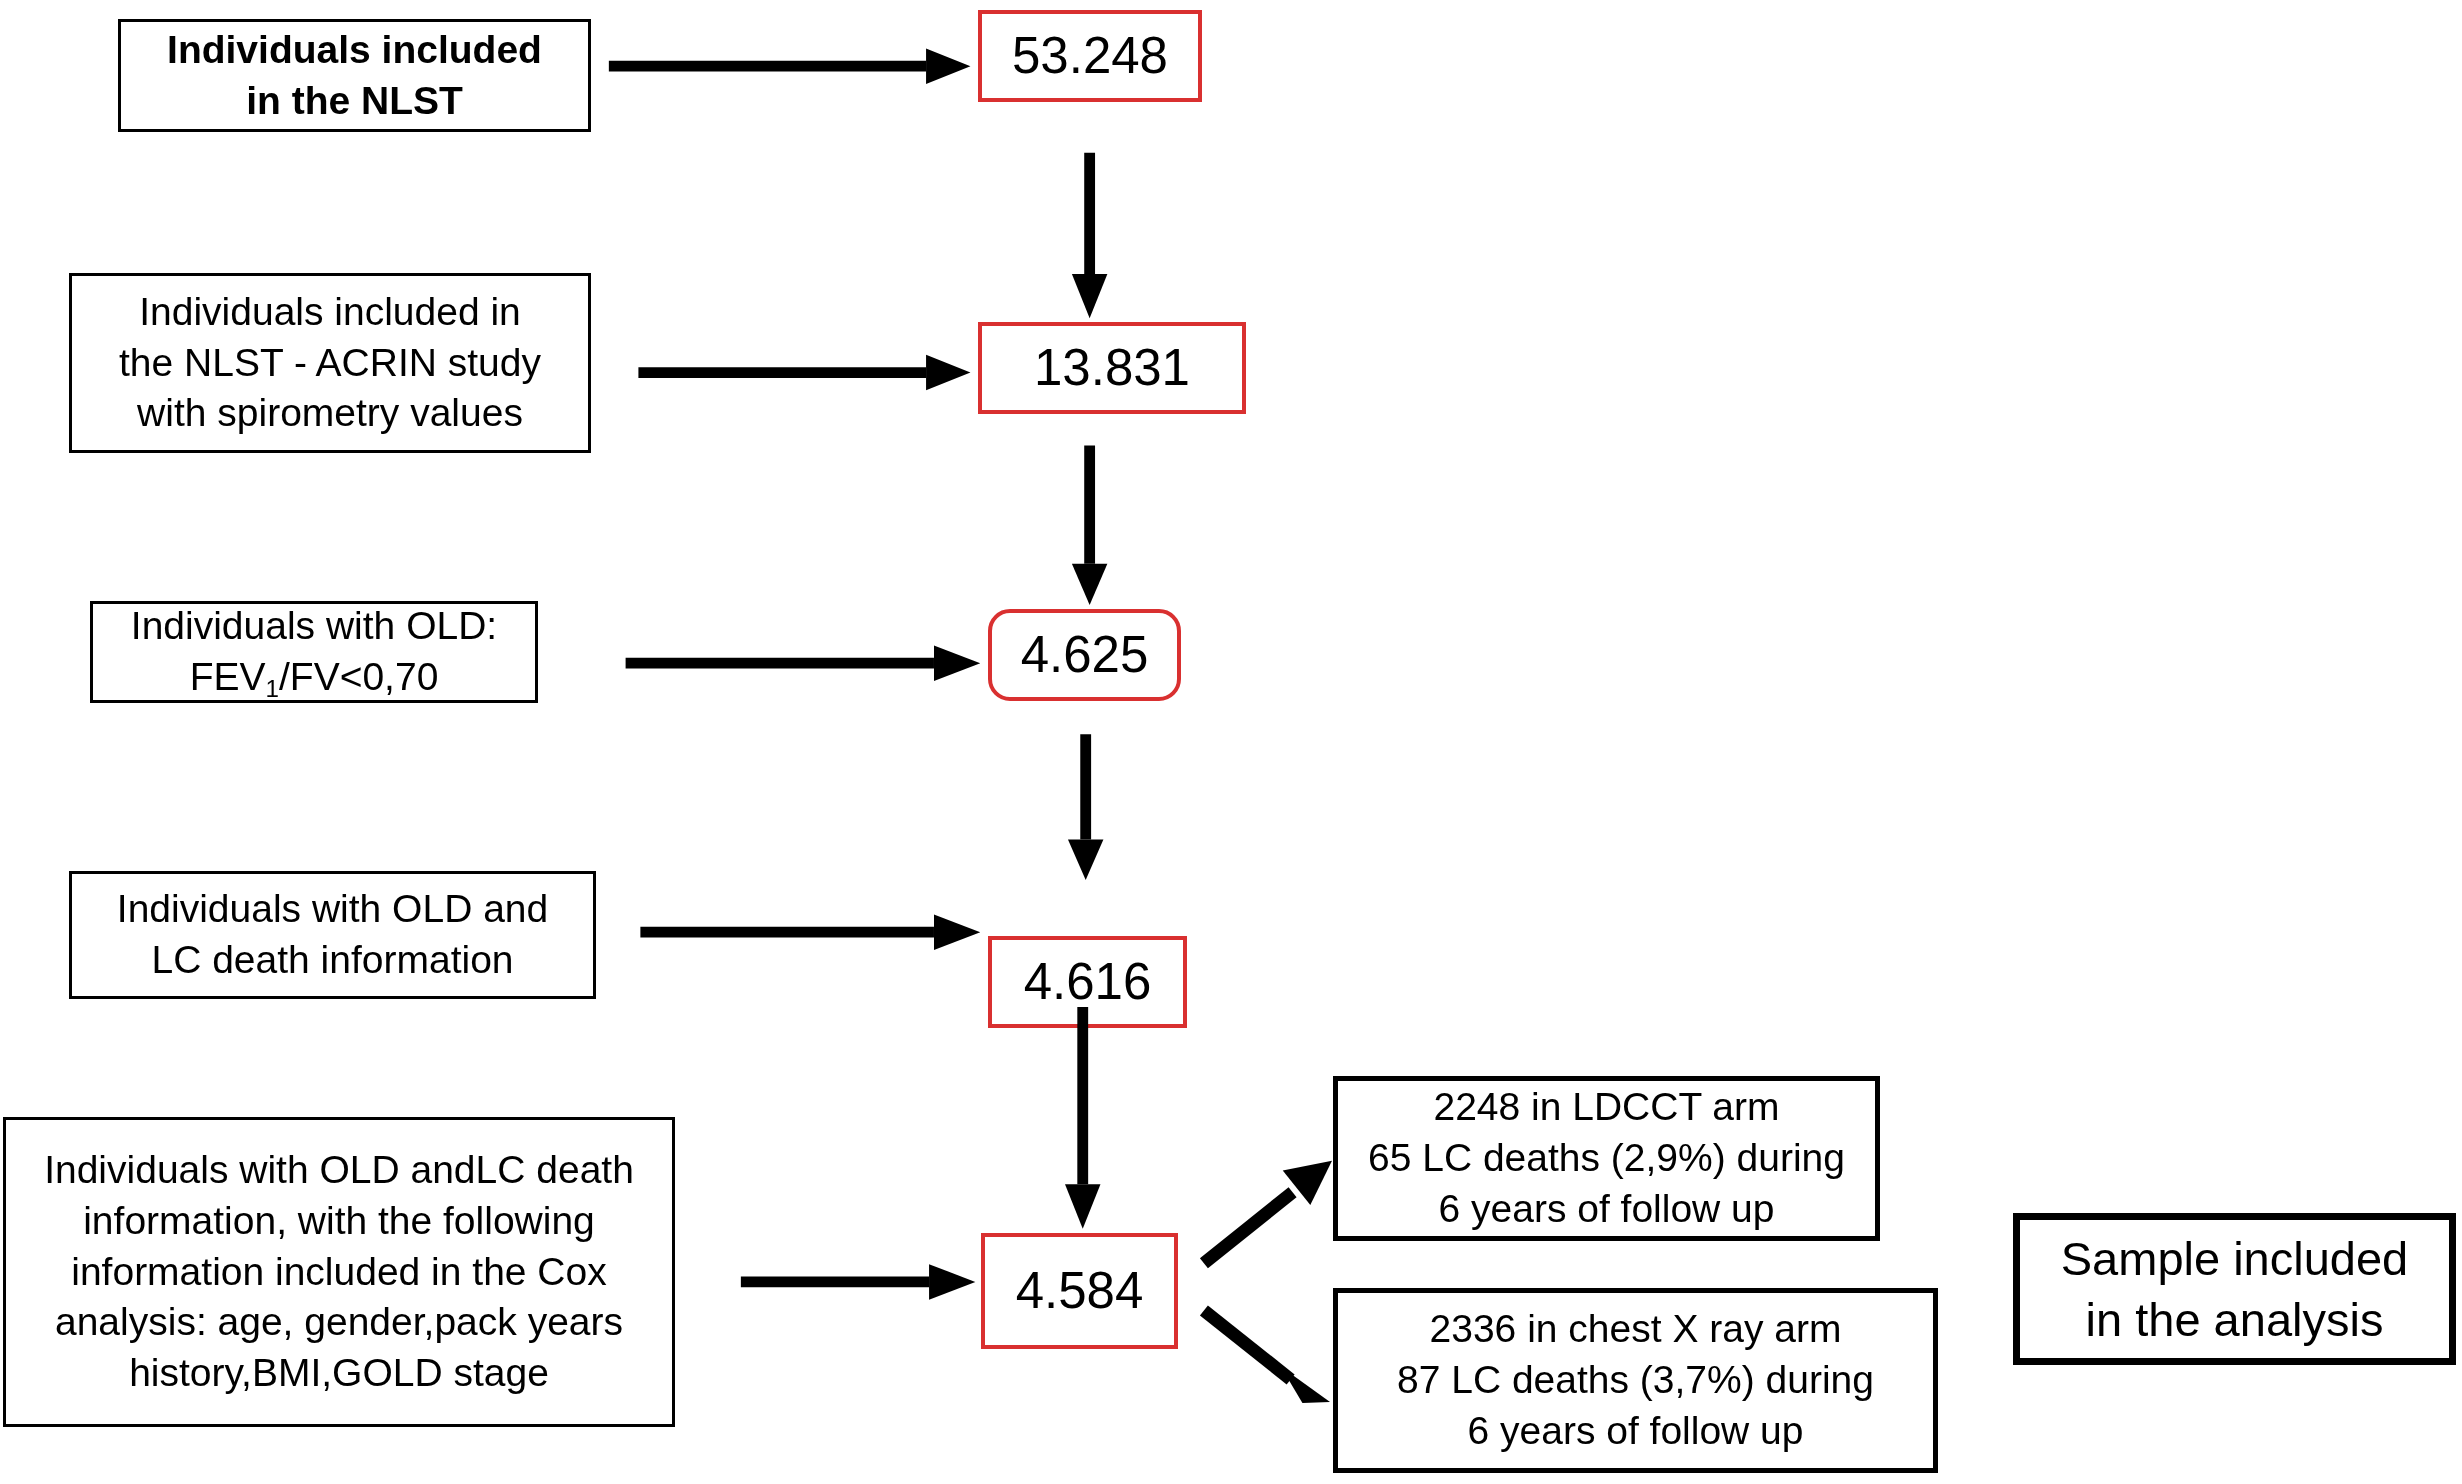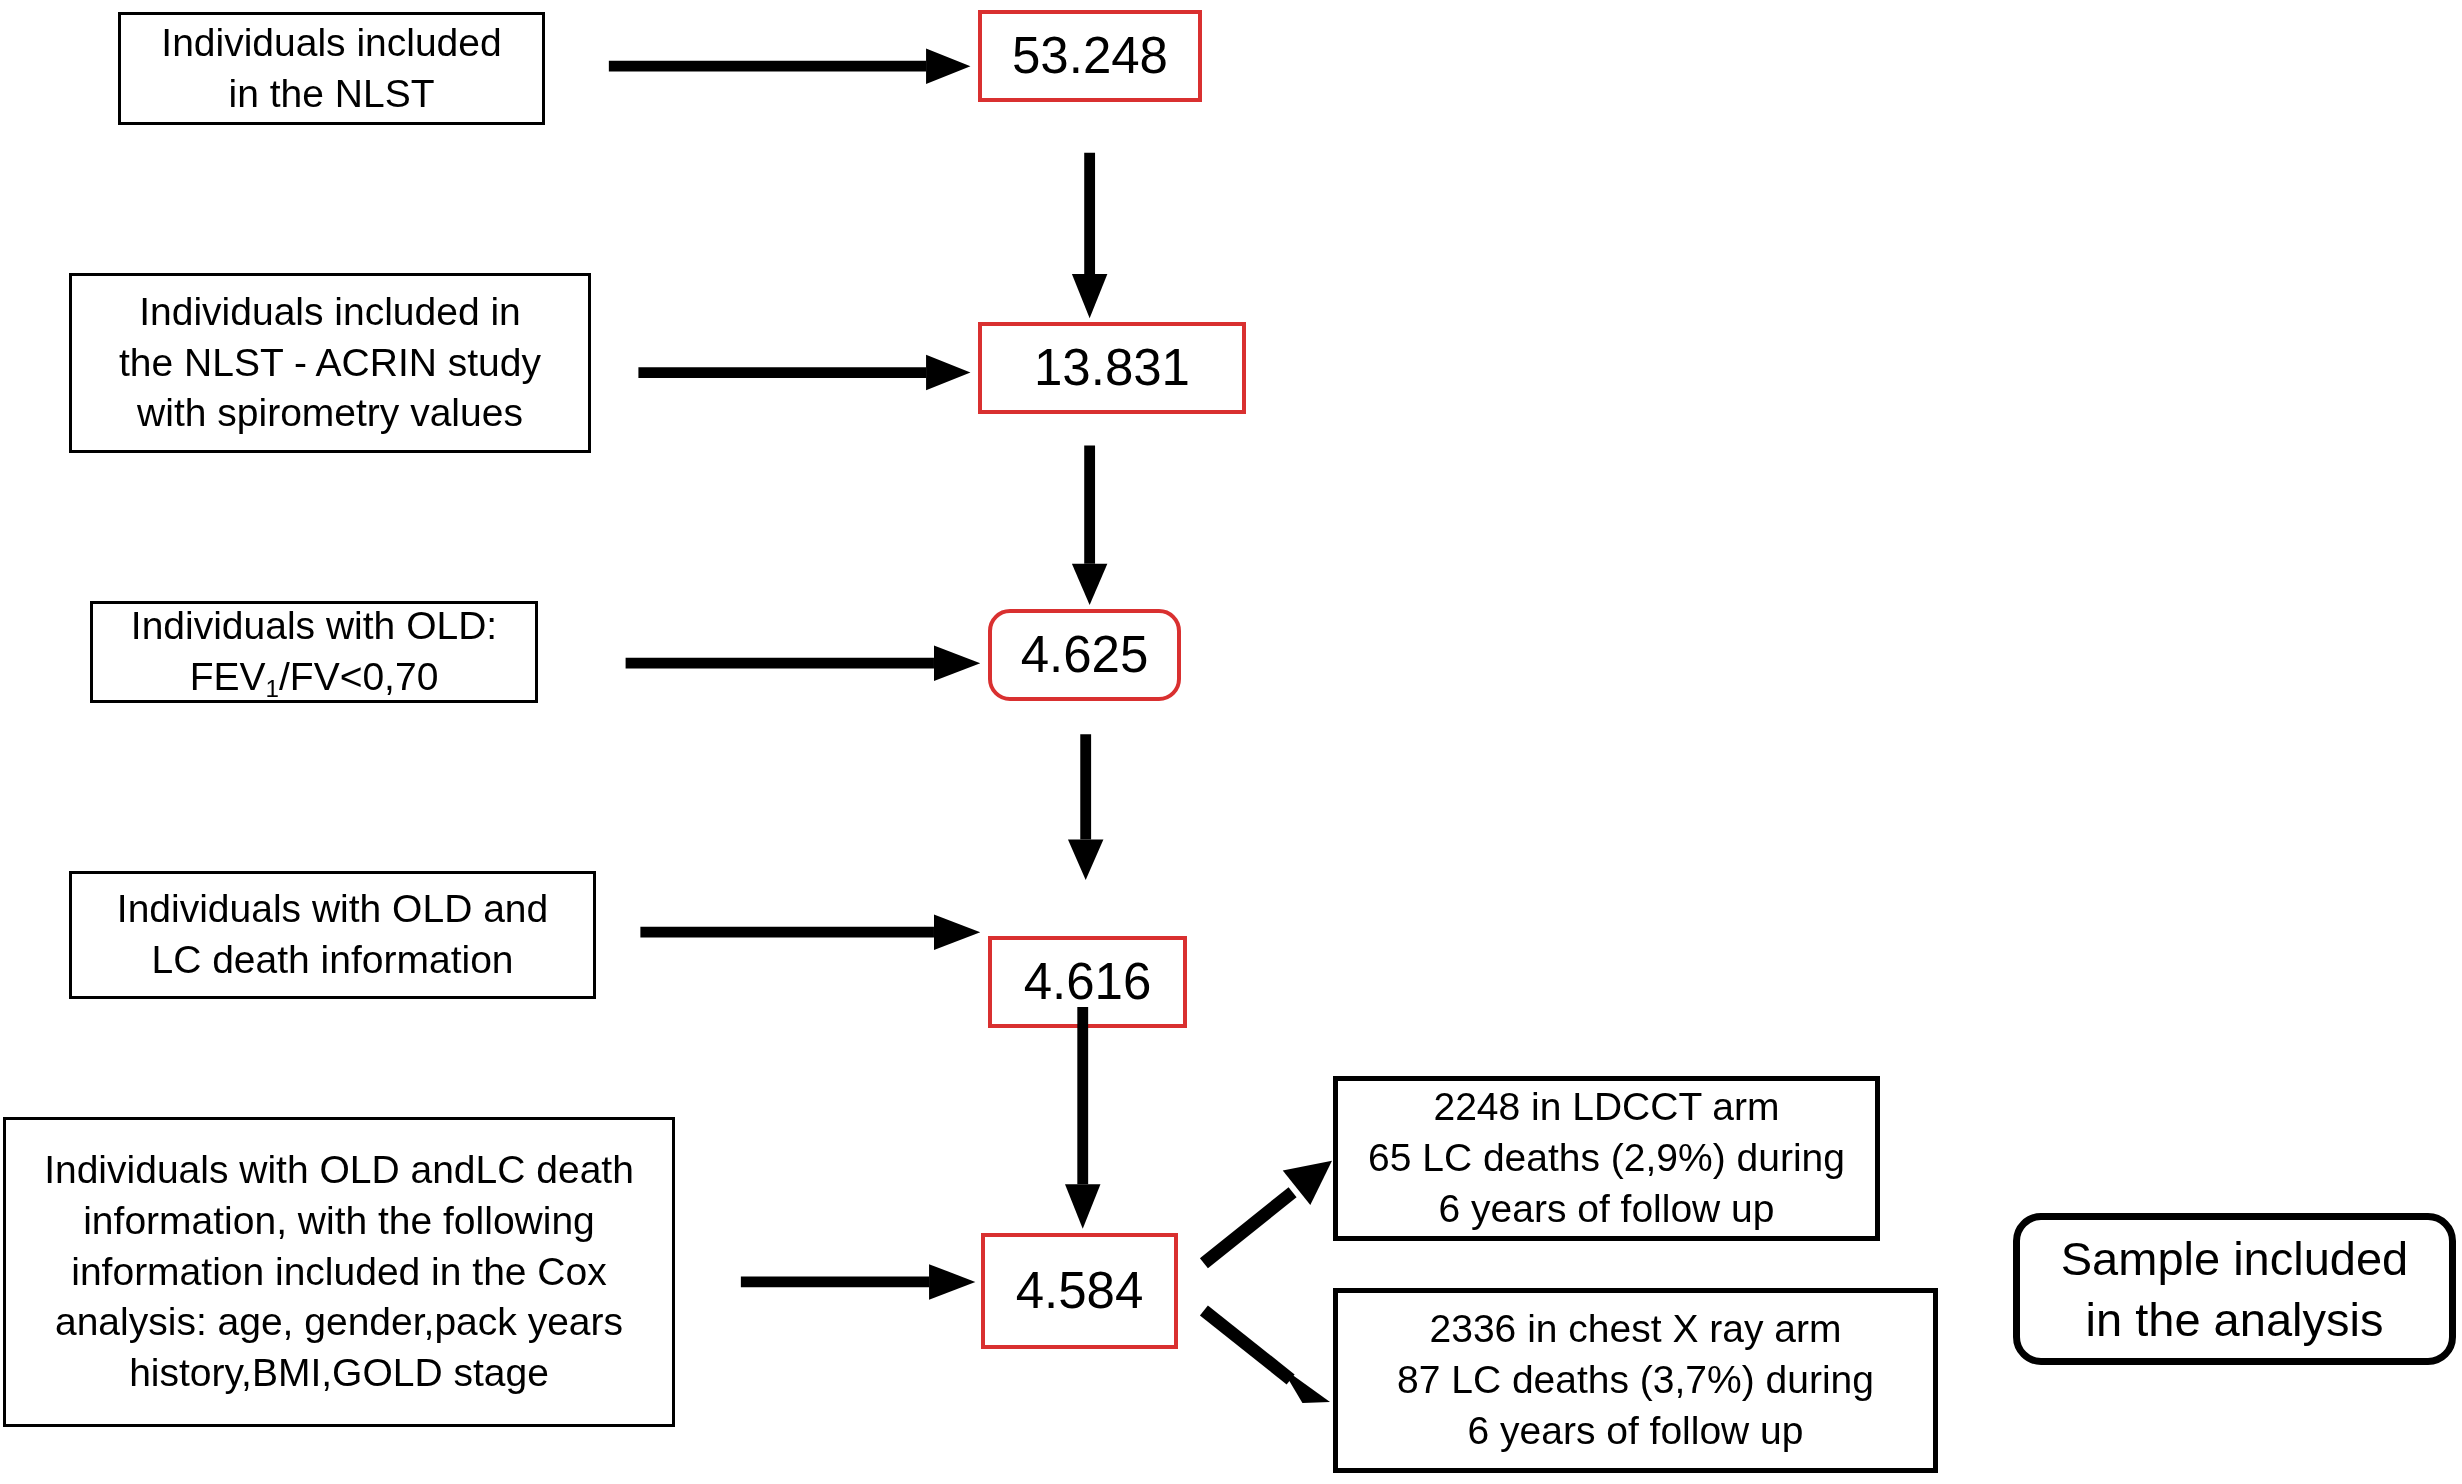--- a/index.html
+++ b/index.html
@@ -80,21 +80,21 @@
     vertical-align: baseline;
     position: relative;
     top: 0.30em;
   }
 </style>
 </head>
 <body>
 
 <div id="canvas">
 
-  <div class="box desc-box" style="left:118px; top:12px; width:427px; height:113px;">
+  <div class="box desc-box" style="left:118px; top:19px; width:473px; height:113px;font-weight:bold;">
     <span>Individuals included
 in the NLST</span>
   </div>
 
   <div class="box desc-box" style="left:69px; top:273px; width:522px; height:180px;">
     <span>Individuals included in
 the NLST - ACRIN study
 with spirometry values</span>
   </div>
 
@@ -141,21 +141,21 @@
 65 LC deaths (2,9%) during
 6 years of follow up</span>
   </div>
 
   <div class="box outcome-box" style="left:1333px; top:1288px; width:605px; height:185px;">
     <span>2336 in chest X ray arm
 87 LC deaths (3,7%) during
 6 years of follow up</span>
   </div>
 
-  <div class="box legend-box" style="left:2013px; top:1213px; width:443px; height:152px;border-radius:28px;">
+  <div class="box legend-box" style="left:2013px; top:1213px; width:443px; height:152px;">
     <span>Sample included
 in the analysis</span>
   </div>
 
   <svg class="arrow-svg" style="left:0px; top:0px; width:2463px; height:1485px;" viewBox="0 0 2500 1507" width="2463" height="1485">
 
     <g>
       <line class="arrow-line" x1="618" y1="67" x2="940" y2="67" stroke-width="11"></line>
       <polygon class="arrow-head" points="940,49 985,67 940,85"></polygon>
     </g>

